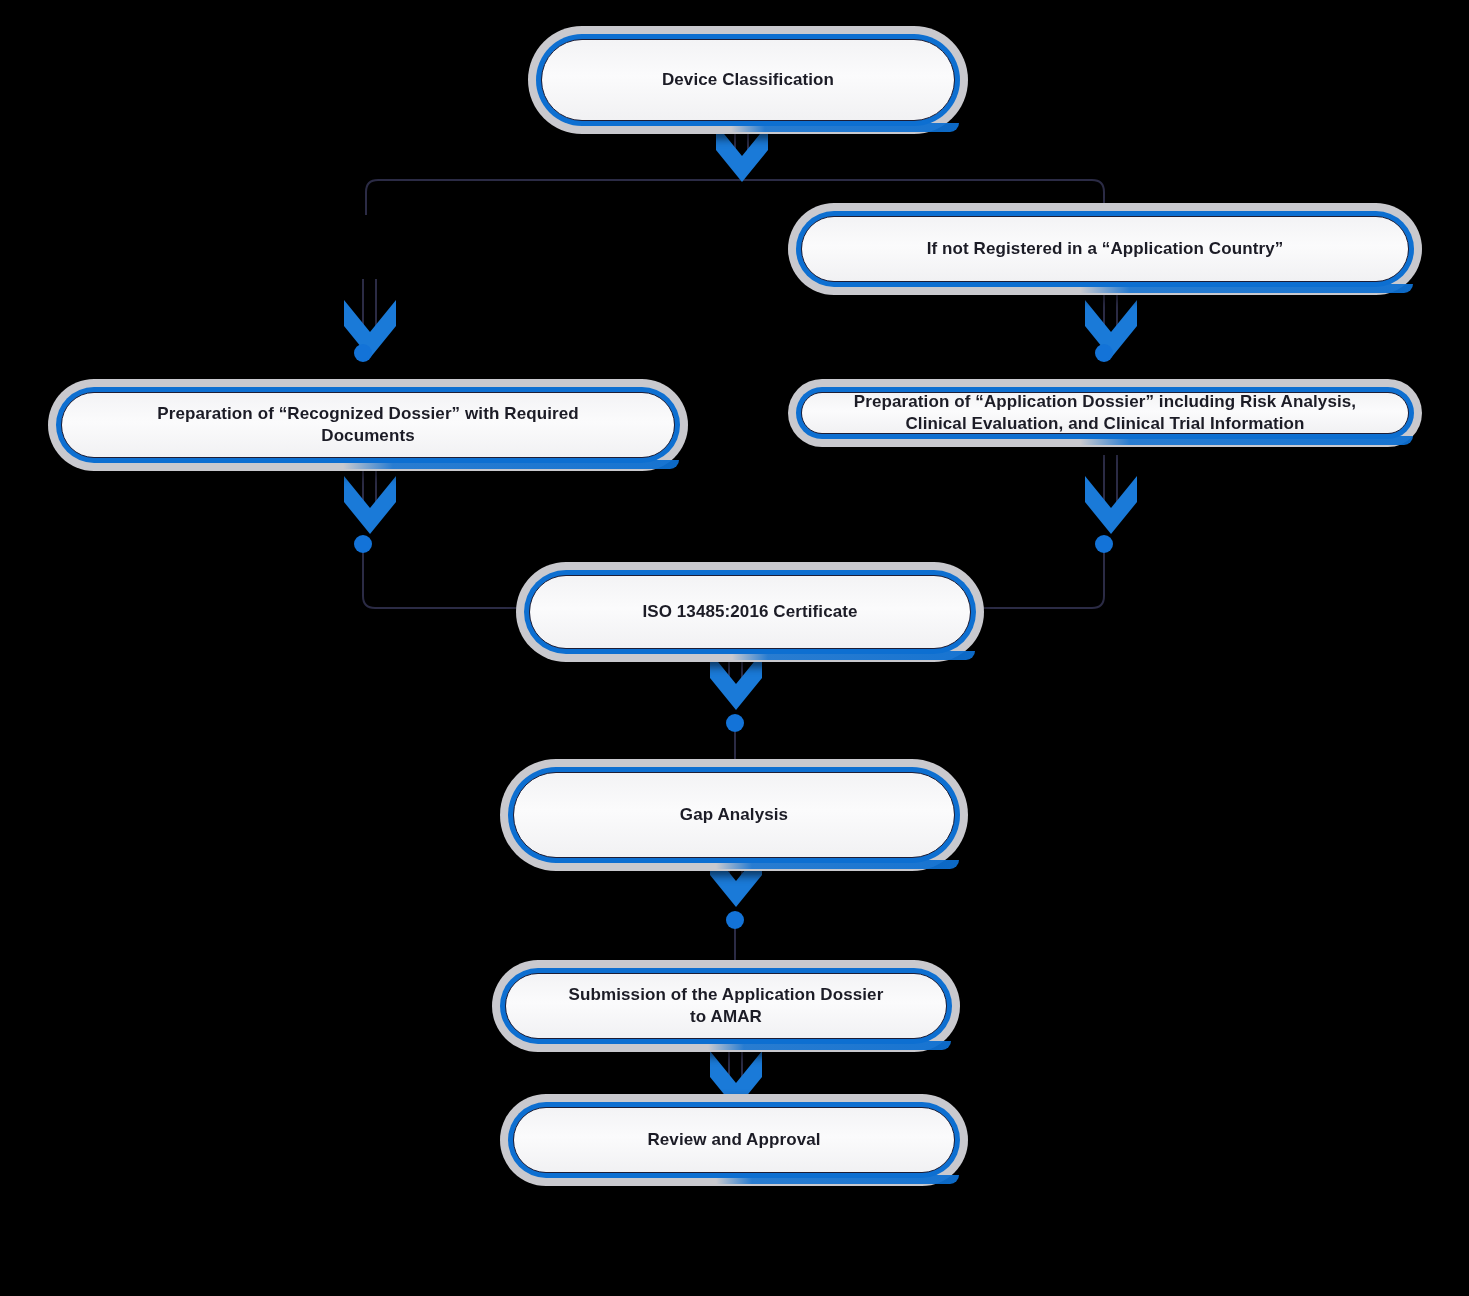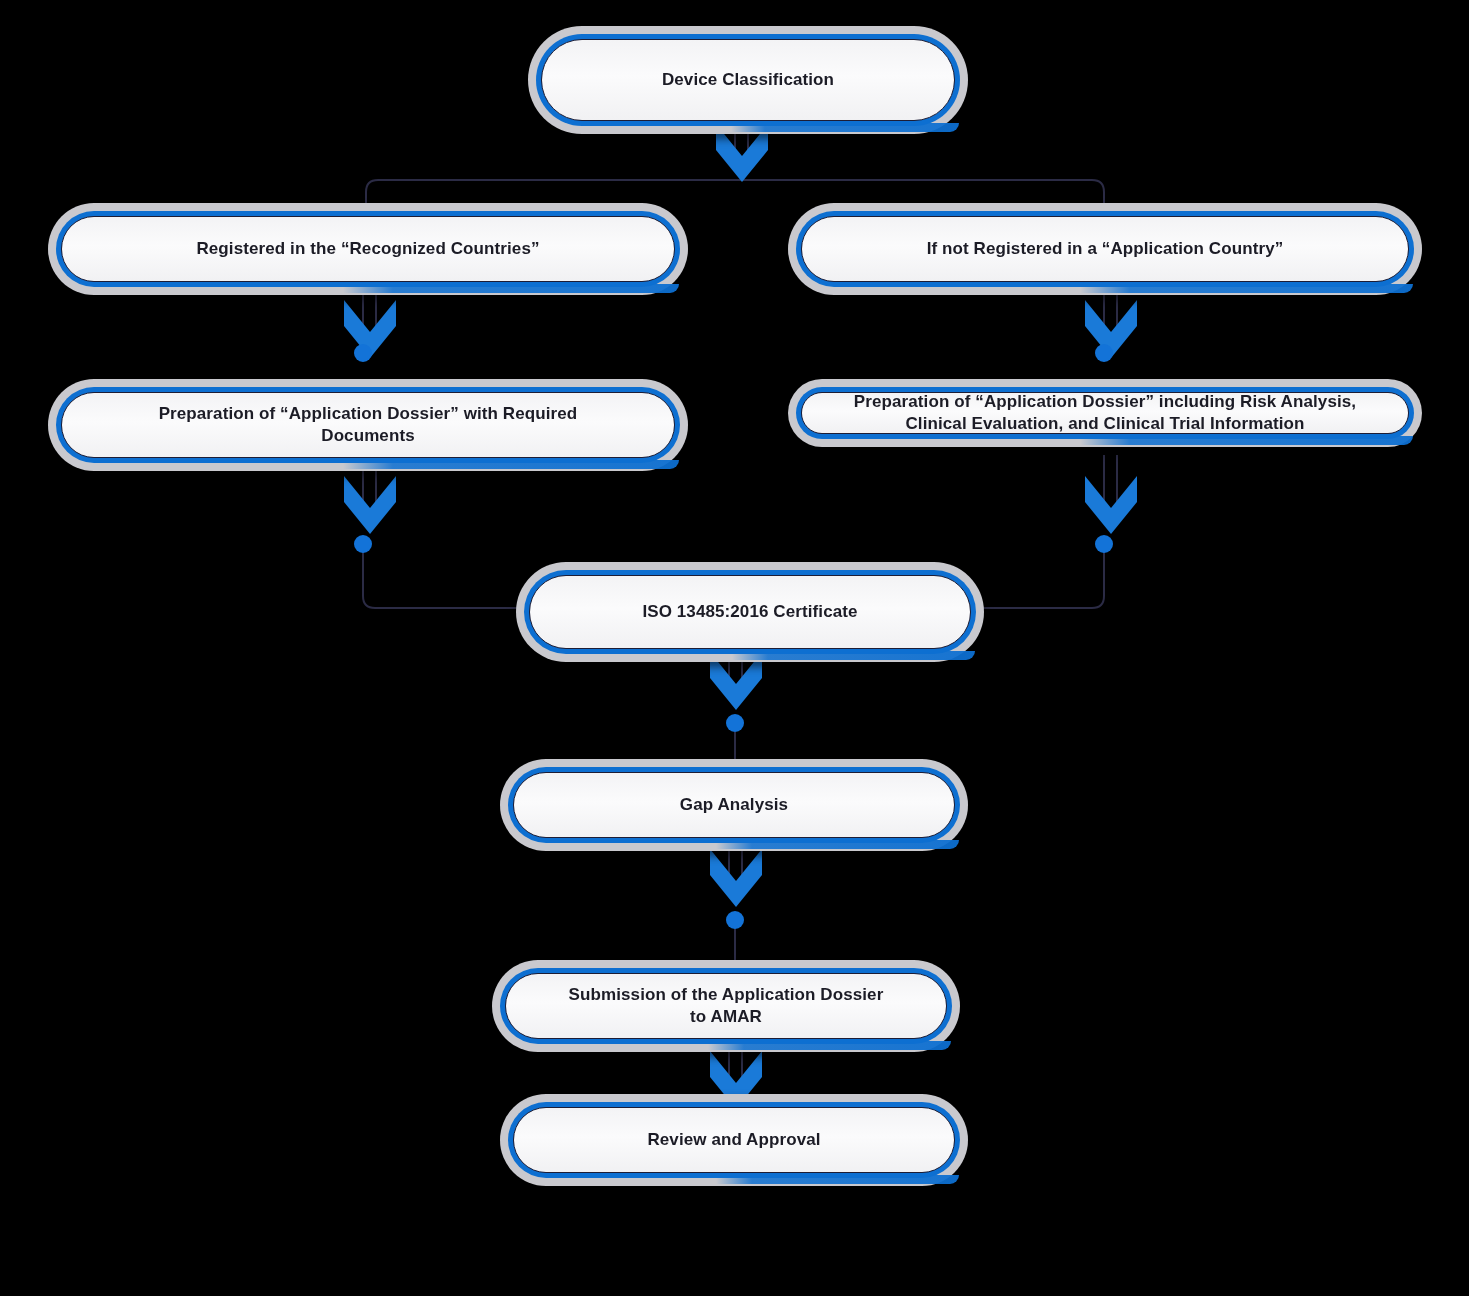--- a/index.html
+++ b/index.html
@@ -155,40 +155,33 @@
   <span class="dot" style="left:726px;top:1113px;"></span>
 
   <div class="node" style="left:528px;top:26px;width:440px;height:108px;">
     <div class="ring">
       <div class="inner">
         <span class="label">Device Classification</span>
       </div>
     </div>
   </div>
 
-  <div class="node" style="left:48px;top:203px;width:640px;height:92px;">
-    <div class="ring">
-      <div class="inner">
-        <span class="label">Registered  in the “Recognized Countries”</span>
-      </div>
-    </div>
-  </div>
 
   <div class="node" style="left:788px;top:203px;width:634px;height:92px;">
     <div class="ring">
       <div class="inner">
         <span class="label">If not Registered in a “Application Country”</span>
       </div>
     </div>
   </div>
 
   <div class="node" style="left:48px;top:379px;width:640px;height:92px;">
     <div class="ring">
       <div class="inner">
-        <span class="label">Preparation of “Application Dossier” with Required
+        <span class="label">Preparation of “Recognized Dossier” with Required
 Documents</span>
       </div>
     </div>
   </div>
 
   <div class="node" style="left:788px;top:379px;width:634px;height:68px;">
     <div class="ring">
       <div class="inner">
         <span class="label">Preparation of “Application Dossier” including Risk Analysis,
 Clinical Evaluation, and Clinical Trial Information</span>
@@ -197,21 +190,21 @@
   </div>
 
   <div class="node" style="left:516px;top:562px;width:468px;height:100px;">
     <div class="ring">
       <div class="inner">
         <span class="label">ISO 13485:2016 Certificate</span>
       </div>
     </div>
   </div>
 
-  <div class="node" style="left:500px;top:759px;width:468px;height:92px;">
+  <div class="node" style="left:500px;top:759px;width:468px;height:112px;">
     <div class="ring">
       <div class="inner">
         <span class="label">Gap Analysis</span>
       </div>
     </div>
   </div>
 
   <div class="node" style="left:492px;top:960px;width:468px;height:92px;">
     <div class="ring">
       <div class="inner">

